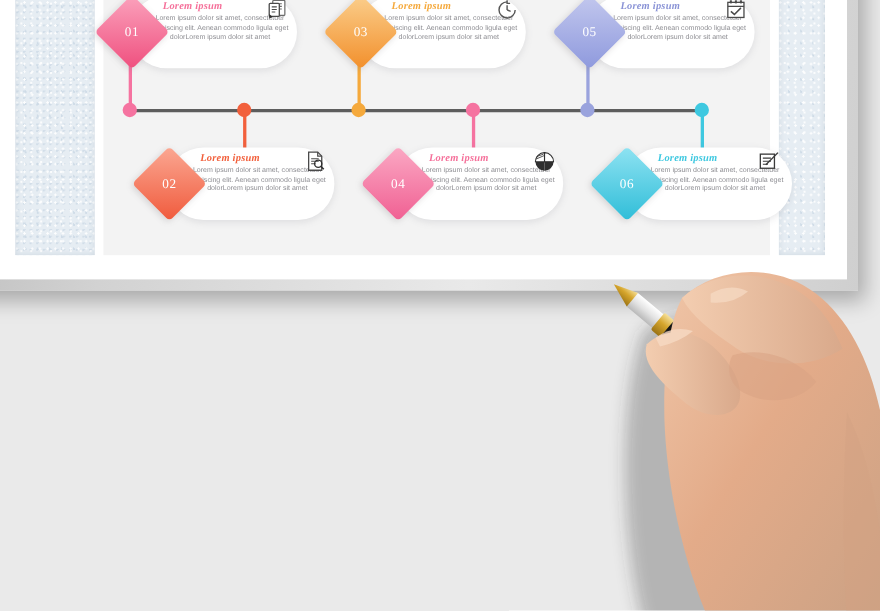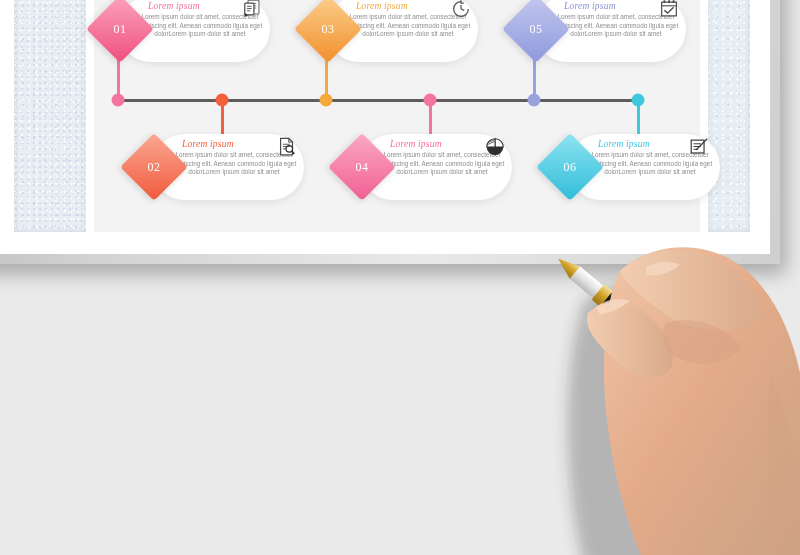--- a/index.html
+++ b/index.html
@@ -66,21 +66,21 @@
 
   .card{
     position:absolute;height:66px;background:#ffffff;
     border-radius:33px;
     box-shadow:0 2px 7px rgba(120,120,130,0.17);
   }
   .card.top{top:-4px;}
   .card.bottom{top:134px;}
 
   .card-title{
-    position:absolute;font-size:9.5px;font-weight:normal;font-style:italic;
+    position:absolute;font-size:9.5px;font-weight:bold;font-style:italic;
     font-family:"Liberation Serif", serif;
     letter-spacing:.2px;white-space:nowrap;
   }
   .card-body{
     position:absolute;font-size:6.4px;line-height:8.6px;color:#8e8e93;
     text-align:center;width:136px;
   }
 
   .diamond{
     position:absolute;width:48px;height:48px;transform:rotate(45deg);

